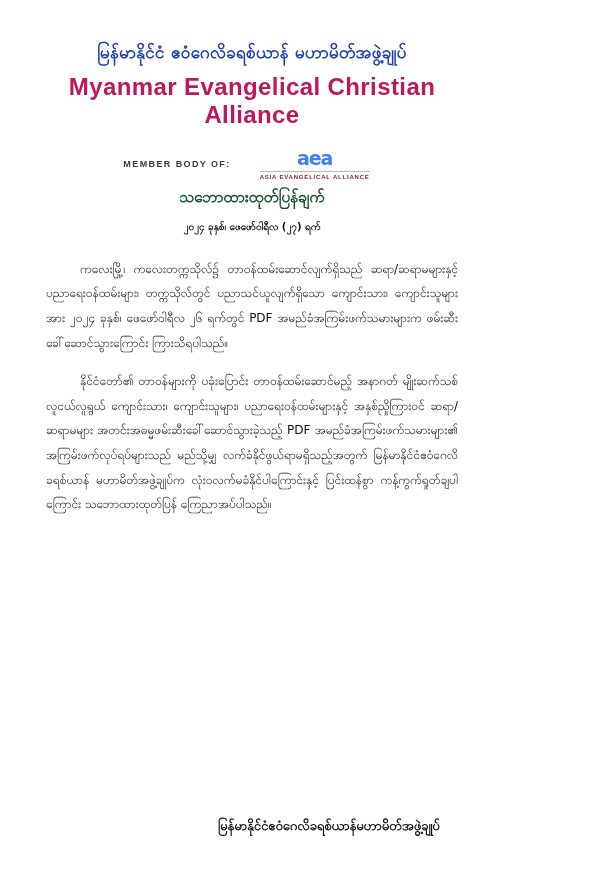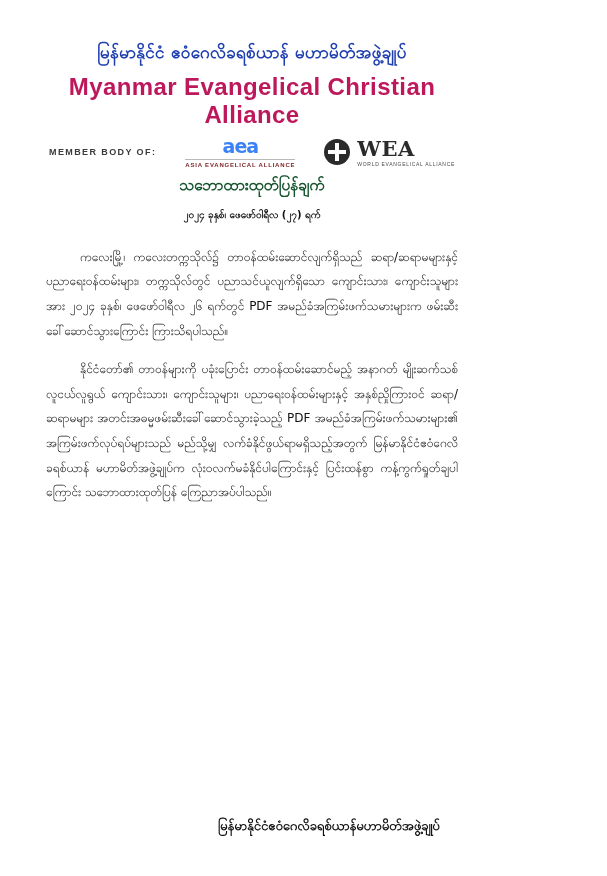--- a/index.html
+++ b/index.html
@@ -39,21 +39,21 @@
     margin-top: 7px;
     font-family: Liberation Sans, sans-serif;
     font-size: 24px;
     font-weight: bold;
     color: #be185d;
     letter-spacing: 0.4px;
   }
 
   
   .member-row {
-    margin-top: 8px;
+    margin-top: 20px;
     display: flex;
     align-items: center;
     justify-content: center;
     gap: 18px;
   }
   .member-label {
     font-family: "Liberation Sans", sans-serif;
     font-size: 9px;
     font-weight: bold;
     letter-spacing: 1.4px;
@@ -198,27 +198,20 @@
   </div>
 
   <div class="member-row">
     <div class="member-label">MEMBER BODY OF:</div>
 
     <div class="aea-logo">
       <div class="aea-mark">aea</div>
       <div class="aea-text">ASIA EVANGELICAL ALLIANCE</div>
     </div>
 
-    <div class="wea-logo">
-      <div class="wea-mark"></div>
-      <div class="wea-words">
-        <div class="wea-title">WEA</div>
-        <div class="wea-sub">WORLD EVANGELICAL ALLIANCE</div>
-      </div>
-    </div>
   </div>
 
   <div class="doc-subtitle">သဘောထားထုတ်ပြန်ချက်</div>
   <div class="doc-date">၂၀၂၄ ခုနှစ်၊ ဖေဖော်ဝါရီလ (၂၇) ရက်</div>
 
   <div class="body-text">
     <p class="para">ကလေးမြို့၊ ကလေးတက္ကသိုလ်၌ တာဝန်ထမ်းဆောင်လျက်ရှိသည် ဆရာ/ဆရာမများနှင့် ပညာရေးဝန်ထမ်းများ၊ တက္ကသိုလ်တွင် ပညာသင်ယူလျက်ရှိသော ကျောင်းသား၊ ကျောင်းသူများအား ၂၀၂၄ ခုနှစ်၊ ဖေဖော်ဝါရီလ ၂၆ ရက်တွင် PDF အမည်ခံအကြမ်းဖက်သမားများက ဖမ်းဆီးခေါ်ဆောင်သွားကြောင်း ကြားသိရပါသည်။</p>
     <p class="para">နိုင်ငံတော်၏ တာဝန်များကို ပခုံးပြောင်း တာဝန်ထမ်းဆောင်မည့် အနာဂတ် မျိုးဆက်သစ် လူငယ်လူရွယ် ကျောင်းသား၊ ကျောင်းသူများ၊ ပညာရေးဝန်ထမ်းများနှင့် အနှစ်ညှိုကြားဝင် ဆရာ/ဆရာမများ အတင်းအဓမ္မဖမ်းဆီးခေါ်ဆောင်သွားခဲ့သည့် PDF အမည်ခံအကြမ်းဖက်သမားများ၏ အကြမ်းဖက်လုပ်ရပ်များသည် မည်သို့မျှ လက်ခံနိုင်ဖွယ်ရာမရှိသည့်အတွက် မြန်မာနိုင်ငံဧဝံဂေလိ ခရစ်ယာန် မဟာမိတ်အဖွဲ့ချုပ်က လုံးဝလက်မခံနိုင်ပါကြောင်းနှင့် ပြင်းထန်စွာ ကန့်ကွက်ရှုတ်ချပါကြောင်း သဘောထားထုတ်ပြန် ကြေညာအပ်ပါသည်။</p>
   </div>
 

